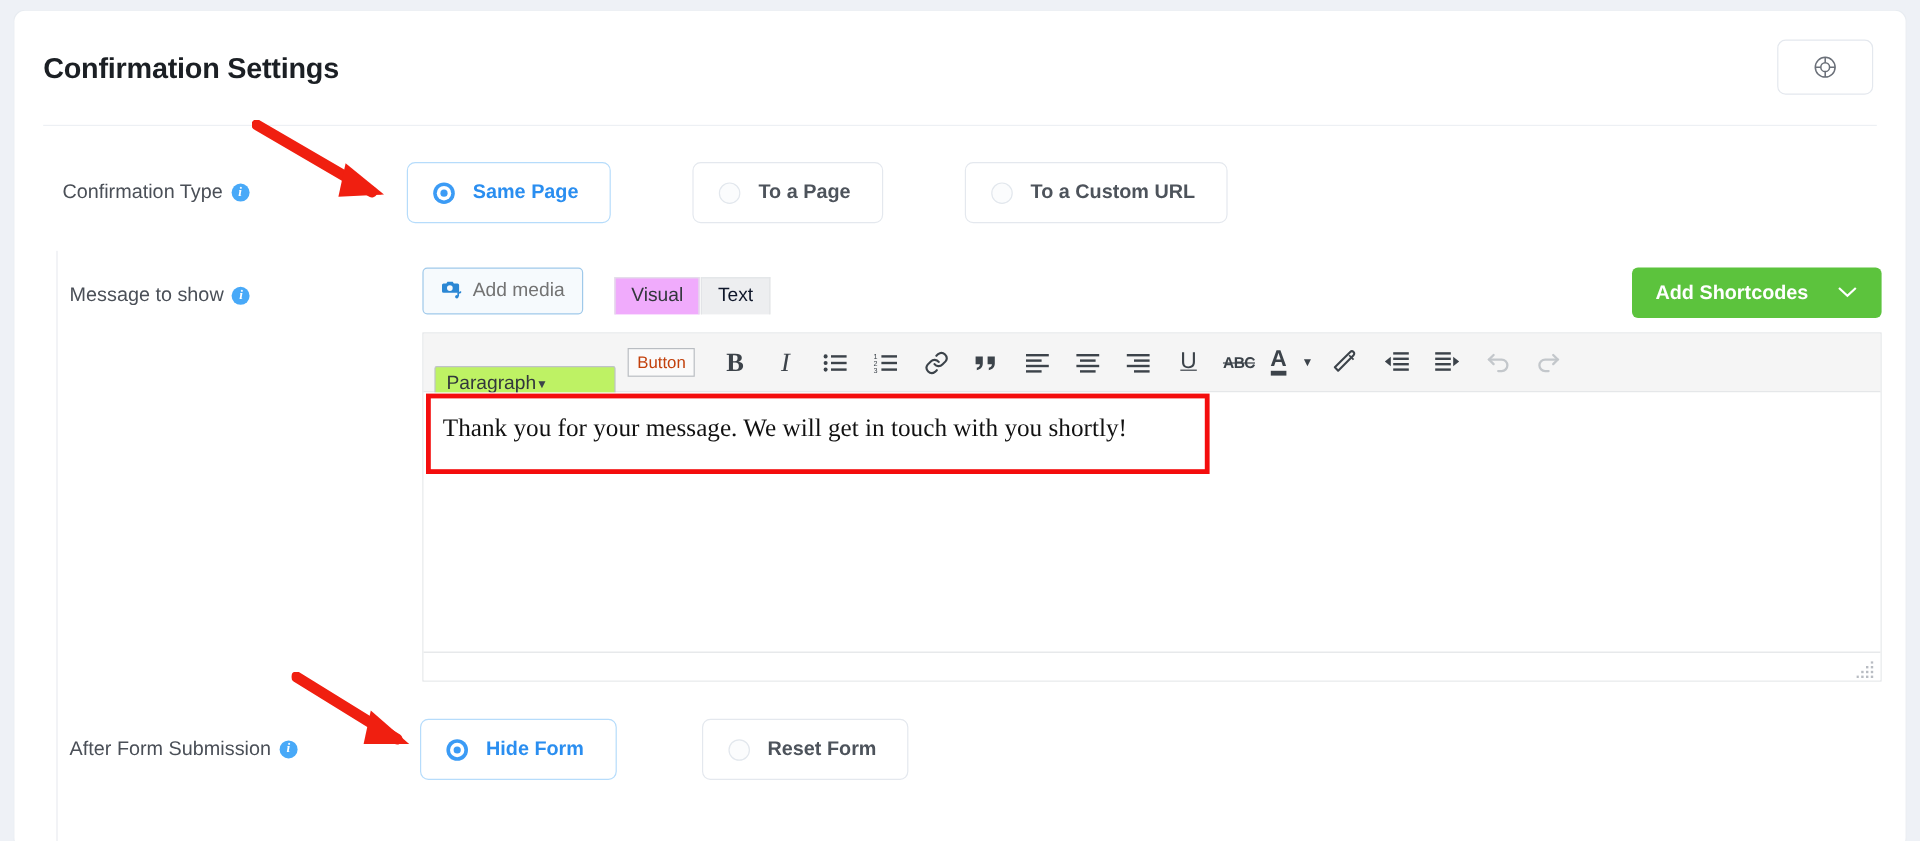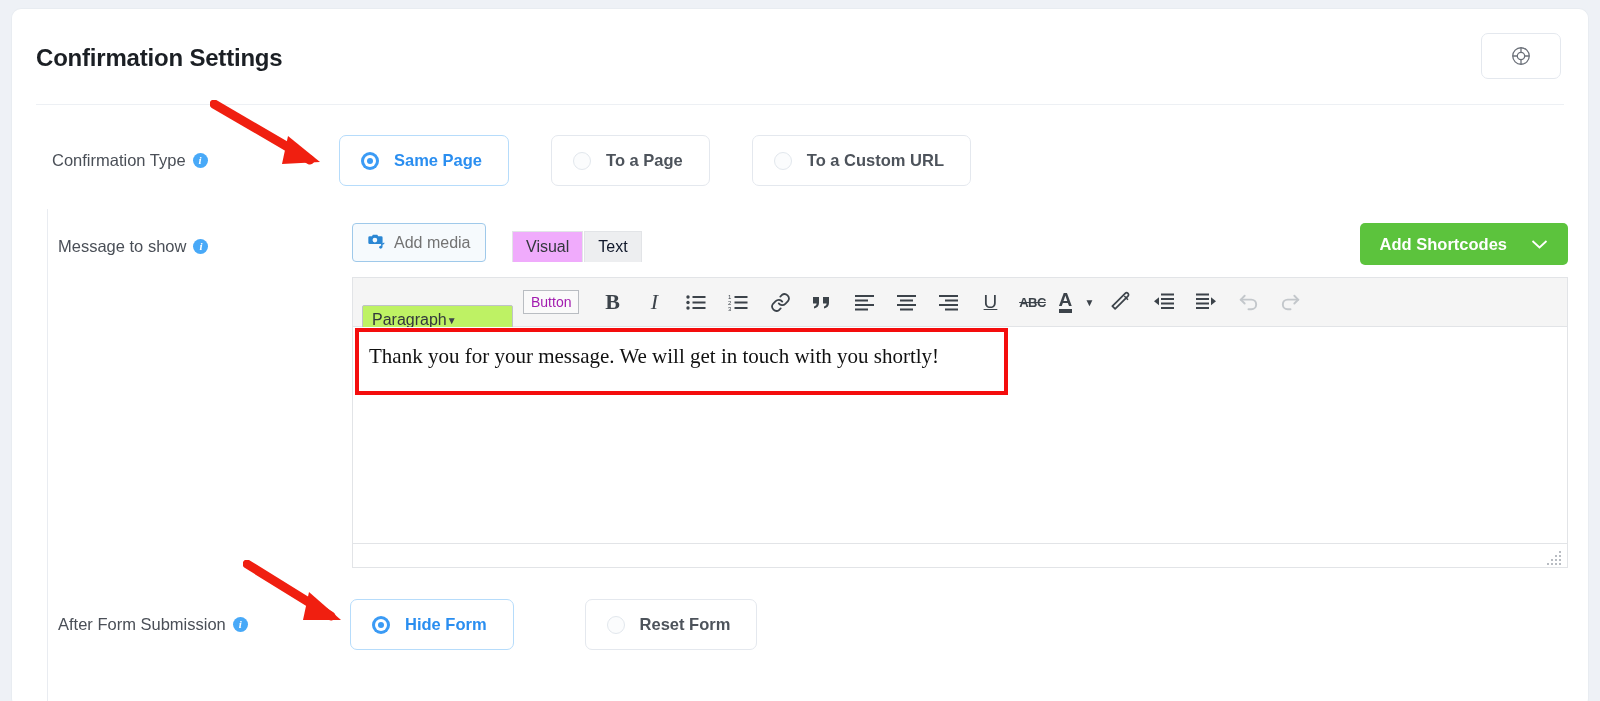--- a/index.html
+++ b/index.html
@@ -222,21 +222,21 @@
     cursor: pointer;
     margin-right: 8px;
     margin-top: 36px;
   }
   .caret { font-size: 10px; color: #3c434a; }
   .btn-button {
     display: inline-flex; align-items: center; justify-content: center;
     height: 24px; padding: 0 7px;
     border: 1px solid #b9bdc2;
     background: #fafafa;
-    font-size: 14px; color: #a21caf;
+    font-size: 14px; color: #c2410c;
     cursor: pointer;
     margin-right: 11px;
   }
   .tb {
     width: 40px; height: 36px;
     display: inline-flex; align-items: center; justify-content: center;
     cursor: pointer;
     color: #3c434a;
   }
   .tb.dim { color: #c3c7cb; cursor: default; }
@@ -312,21 +312,21 @@
       <div class="divider"></div>
     </div>
 
     <div class="nest-line"></div>
 
     <div class="row" style="left:40px; top:126px; align-items:center;">
       <div class="row-label" style="width:287px;">
         <span>Confirmation Type</span>
         <span class="info-icon">i</span>
       </div>
-      <div style="display:flex; gap:42px;text-align:right;">
+      <div style="display:flex; gap:68px;text-align:right;">
         <div class="pill selected">
           <span class="radio"></span>
           <span>Same Page</span>
         </div>
         <div class="pill">
           <span class="radio"></span>
           <span>To a Page</span>
         </div>
         <div class="pill">
           <span class="radio"></span>

